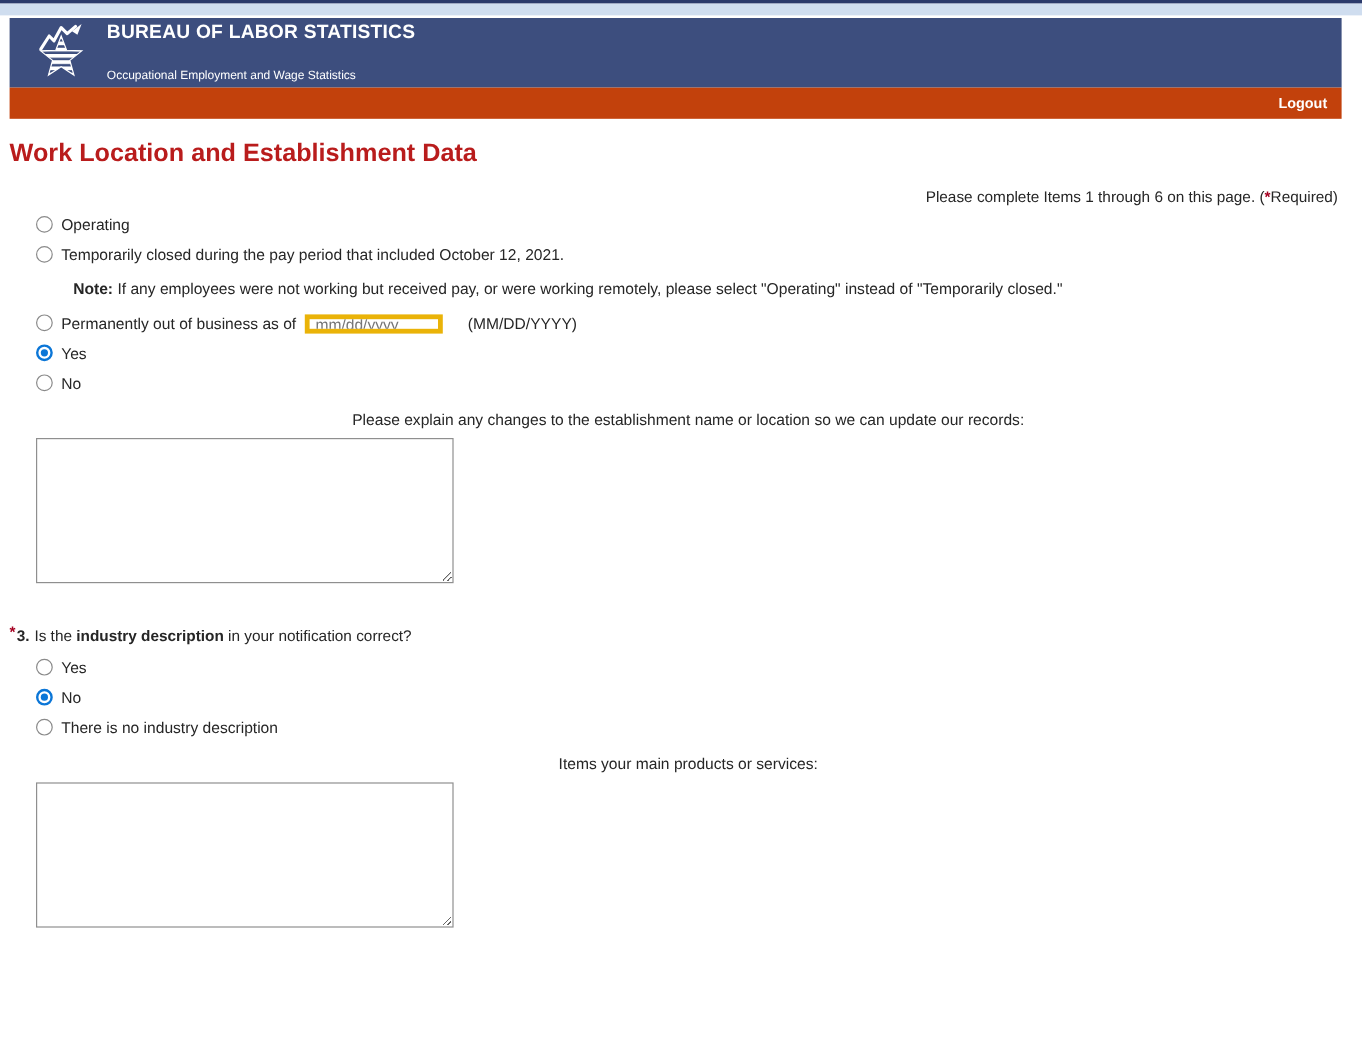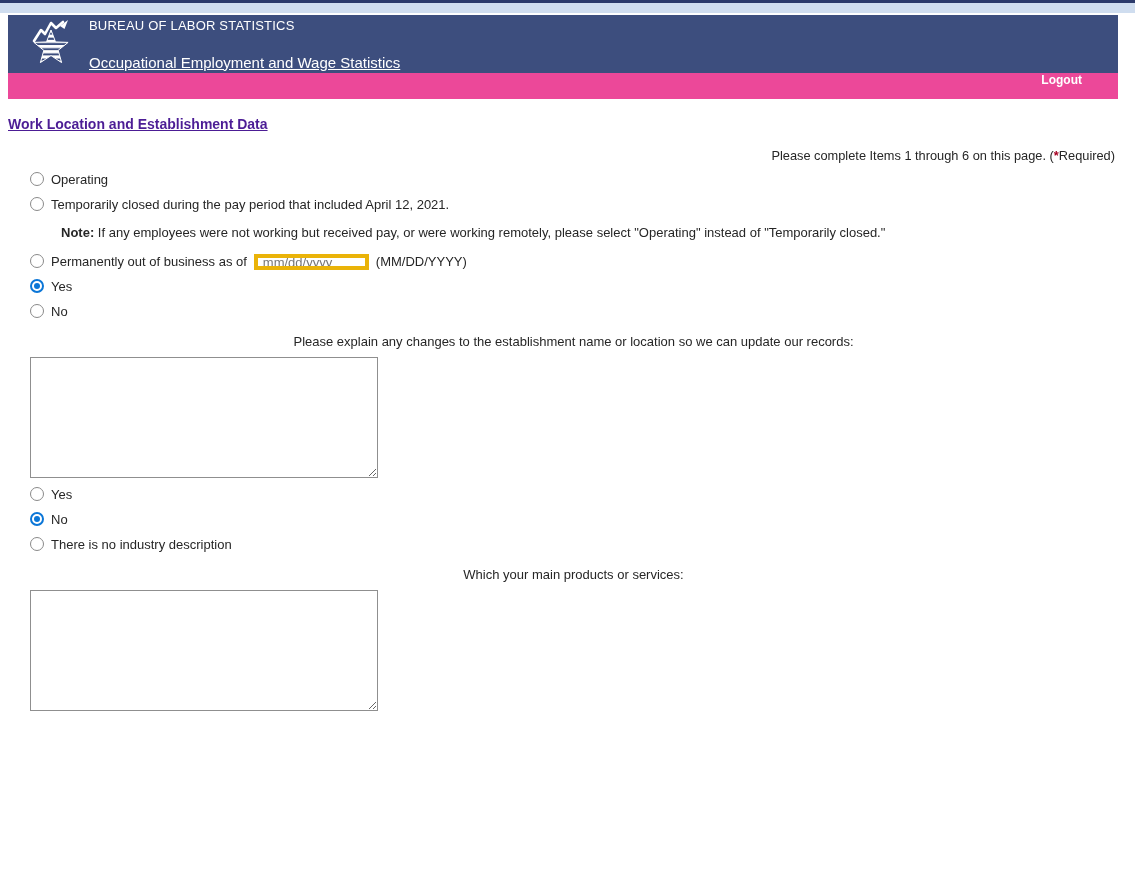--- a/index.html
+++ b/index.html
@@ -20,48 +20,47 @@
   .header {
     background: #3d4e7e;
     height: 58px;
     display: flex;
     align-items: center;
     padding-left: 22px;
     box-sizing: border-box;
   }
   .logo { width: 46px; height: 50px; flex: none; }
   .header-text { margin-left: 13px; color: #ffffff; }
-  .agency  { font-size: 13px; font-weight: normal; letter-spacing: 0.2px; }
-  .program { font-size: 15px; margin-top: 21px; text-decoration: underline; }
+  .agency  { font-size: 16px; font-weight: bold; letter-spacing: 0.2px; }
+  .program { font-size: 10px; margin-top: 21px; }
 
   .redbar {
-    background: #ec4899;
+    background: #c2410c;
     height: 26px;
     display: flex;
     justify-content: flex-end;
-    align-items: flex-start;
-    padding-right: 36px;
+    align-items: center;
+    padding-right: 12px;
     box-sizing: border-box;
   }
   .logout {
     color: #ffffff;
     font-weight: bold;
     font-size: 12px;
     cursor: pointer;
     text-decoration: none;
   }
 
   
   .content { padding: 17px 20px 30px 8px; }
   .page-title {
-    font-size: 14px;
+    font-size: 21px;
     font-weight: bold;
-    color: #4c1d95;
+    color: #b91c1c;
     margin: 0 0 16px 0;
-    text-decoration: underline;
   }
   .intro { font-size: 12.8px; margin: 0 0 8px 0; text-align: right; }
   .star { color: #a50021; font-weight: bold; }
 
   .question { margin: 36px 0 12px 0; font-size: 12.8px; }
   .q-star {
     color: #a50021;
     font-weight: bold;
     position: relative;
     top: -3px;
@@ -108,21 +107,21 @@
     height: 16px;
     margin-left: 7px;
     border: 4px solid #eab308;
     padding: 1px 5px;
     font-family: "Liberation Sans", "DejaVu Sans", sans-serif;
     font-size: 13px;
     color: #262626;
     background: #ffffff;
   }
   .date-input::placeholder { color: #767676; }
-  .date-hint { margin-left: 7px; }
+  .date-hint { margin-left: 21px; }
 
   .sub-label { margin: 14px 0 8px 2px; text-align: center; }
   .big-textarea {
     box-sizing: border-box;
     width: 348px;
     height: 121px;
     border: 1px solid #8f8f8f;
     background: #ffffff;
     font-family: "Liberation Sans", "DejaVu Sans", sans-serif;
     font-size: 13px;
@@ -170,21 +169,21 @@
   <p class="intro"><span>Please complete Items 1 through 6 on this page. (</span><span class="star">*</span><span>Required)</span></p>
 
 
   <div class="options">
     <div class="option">
       <span class="radio"></span>
       <span class="opt-label">Operating</span>
     </div>
     <div class="option">
       <span class="radio"></span>
-      <span class="opt-label">Temporarily closed during the pay period that included April 12, 2021.</span>
+      <span class="opt-label">Temporarily closed during the pay period that included October 12, 2021.</span>
     </div>
     <div class="note"><span class="note-label">Note:</span><span> If any employees were not working but received pay, or were working remotely, please select "Operating" instead of "Temporarily closed."</span></div>
     <div class="option">
       <span class="radio"></span>
       <span class="opt-label">Permanently out of business as of</span>
       <input class="date-input" type="text" placeholder="mm/dd/yyyy" style="">
       <span class="date-hint">(MM/DD/YYYY)</span>
     </div>
   </div>
 
@@ -197,33 +196,34 @@
     <div class="option">
       <span class="radio"></span>
       <span class="opt-label">No</span>
     </div>
     <div class="sub-label">Please explain any changes to the establishment name or location so we can update our records:</div>
   </div>
   <div class="ta-wrap">
     <textarea class="big-textarea" style=""></textarea>
   </div>
 
+  <div class="question"><span class="q-star">*</span><span class="q-num">3.</span><span>Is the </span><span class="q-bold">industry description</span><span> in your notification correct?</span></div>
 
   <div class="options">
     <div class="option">
       <span class="radio"></span>
       <span class="opt-label">Yes</span>
     </div>
     <div class="option">
       <span class="radio checked"></span>
       <span class="opt-label">No</span>
     </div>
     <div class="option">
       <span class="radio"></span>
       <span class="opt-label">There is no industry description</span>
     </div>
-    <div class="sub-label">Which your main products or services:</div>
+    <div class="sub-label">Items your main products or services:</div>
   </div>
   <div class="ta-wrap">
     <textarea class="big-textarea" style=""></textarea>
   </div>
 
 </div>
 
 </body></html>

